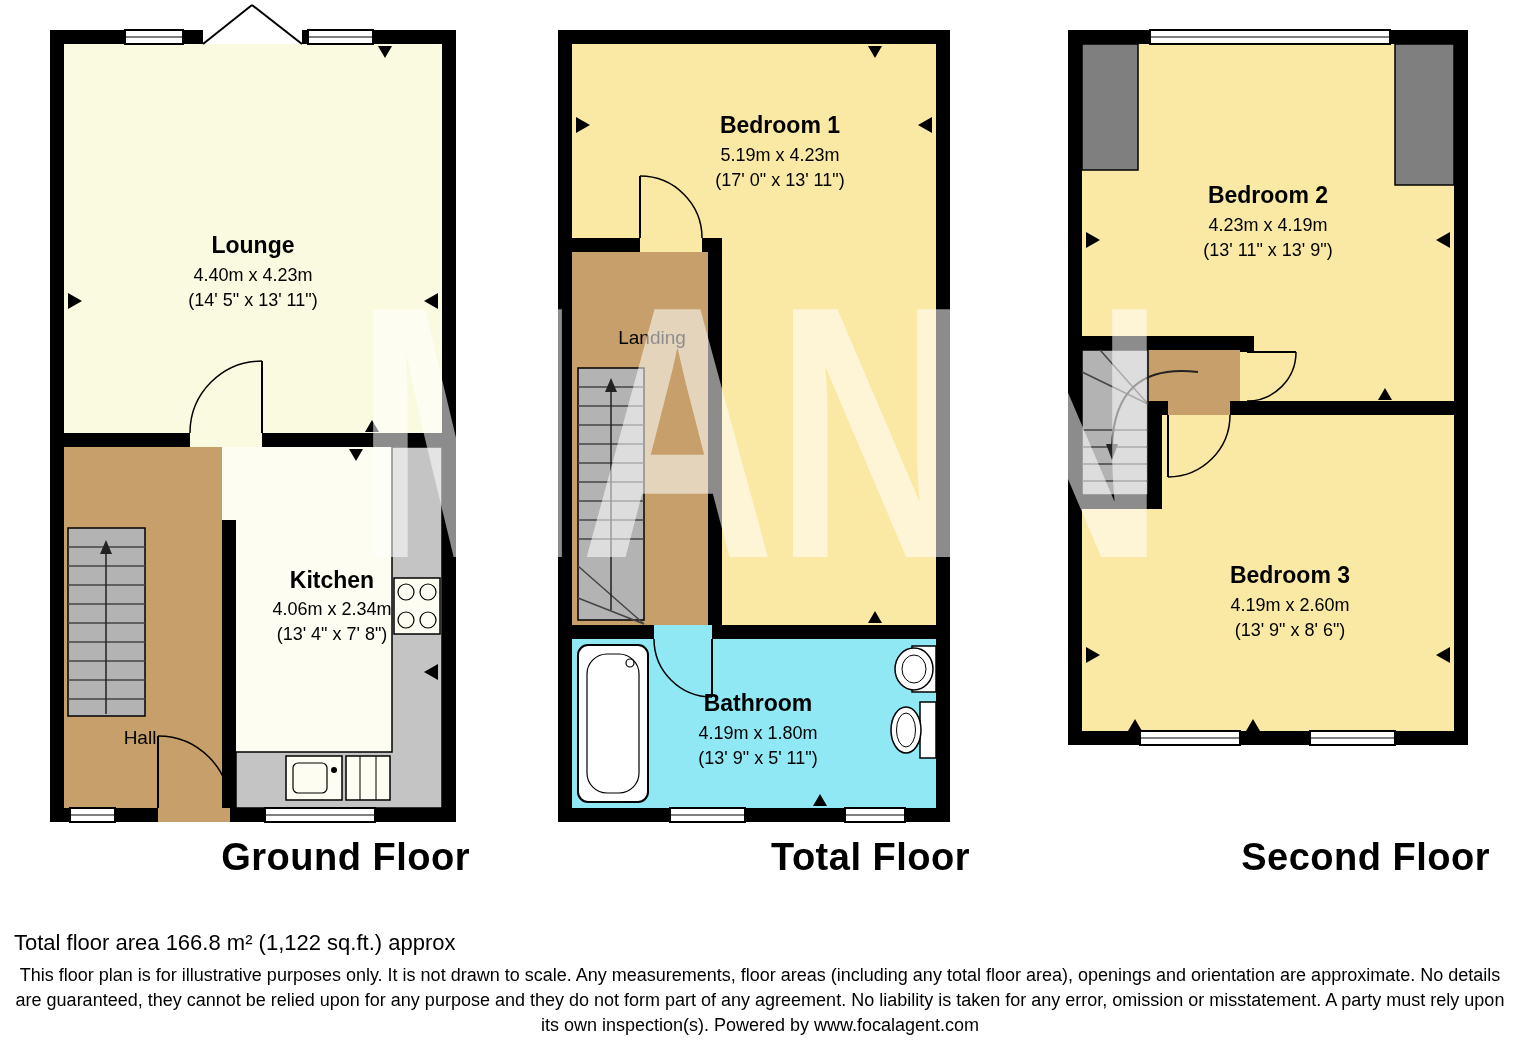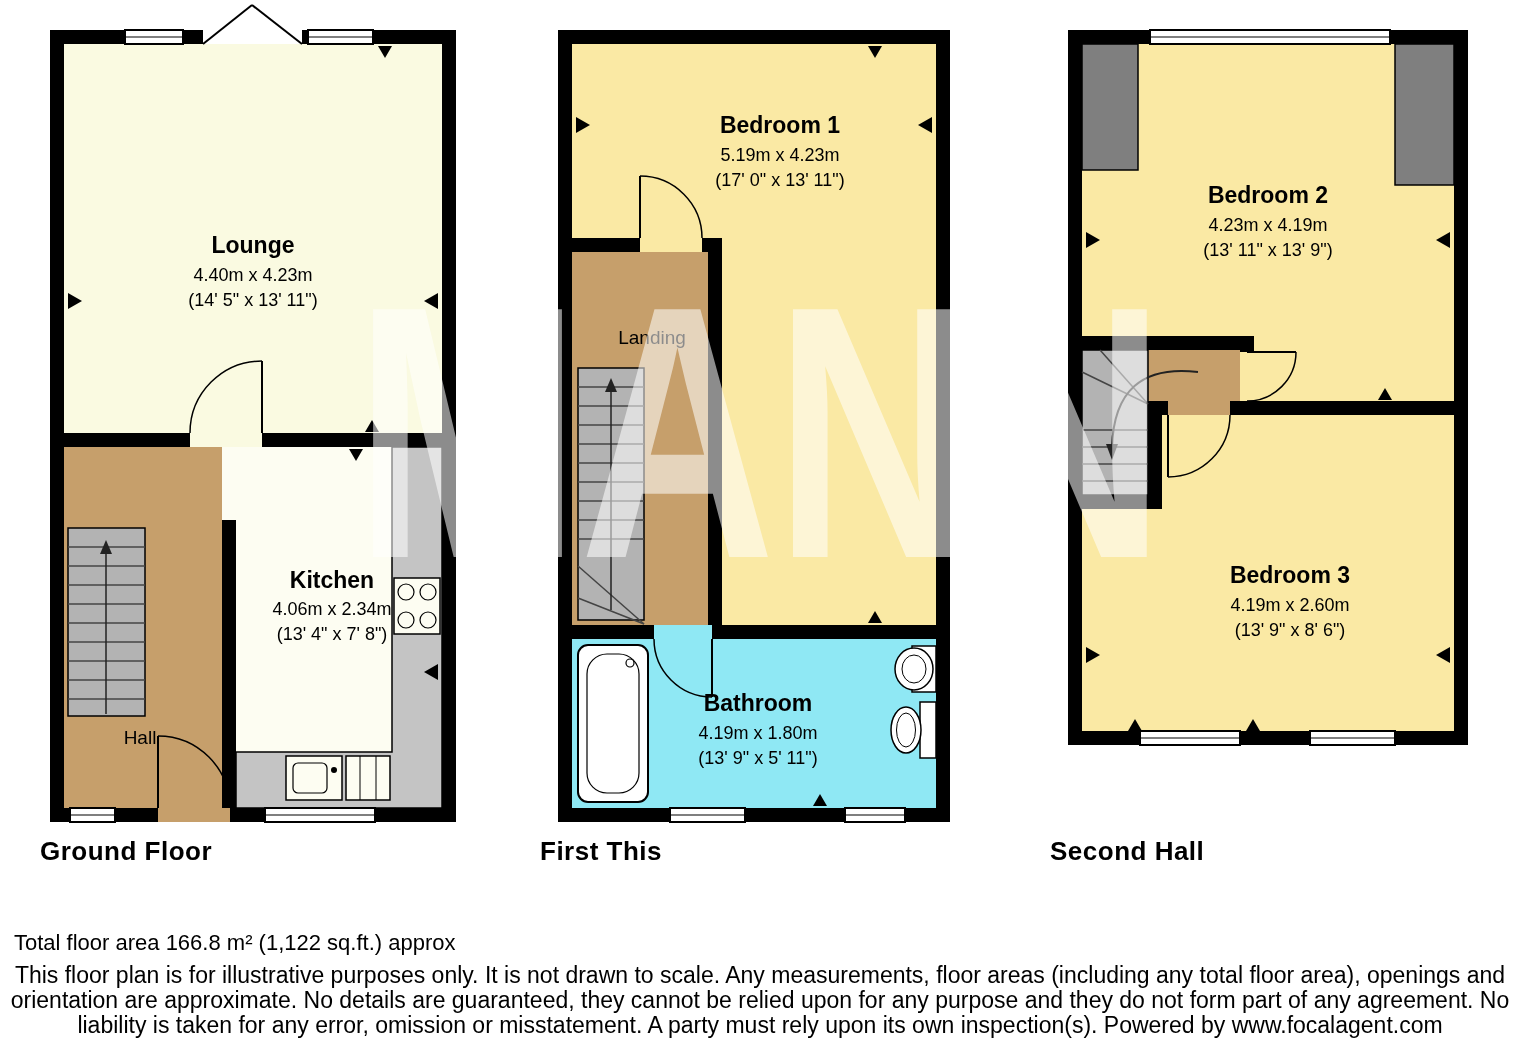--- a/index.html
+++ b/index.html
@@ -6,33 +6,33 @@
   #stage{
     position:relative;width:1520px;height:1040px;background:#ffffff;
     overflow:hidden;font-family:"Liberation Sans",sans-serif;color:#000;
   }
   .plan{position:absolute;top:0;}
   svg text{font-family:"Liberation Sans",sans-serif;fill:#000;}
   .room-name{font-size:23px;font-weight:bold;}
   .room-dim{font-size:18px;}
   .small-label{font-size:19px;}
   .floor-label{
-    position:absolute;text-align:left;font-weight:bold;font-size:26px;
+    position:absolute;text-align:right;font-weight:bold;font-size:38px;
     letter-spacing:0.5px;
   }
   .watermark{
     position:absolute;left:0;right:0;top:252px;text-align:center;
     font-weight:bold;font-size:360px;line-height:1;
     color:rgba(255,255,255,0.55);z-index:5;pointer-events:none;
     transform:scaleX(0.75);
   }
   .total-area{position:absolute;left:14px;top:930px;font-size:22px;}
   .disclaimer{
     position:absolute;left:10px;right:10px;top:963px;
-    font-size:23px;line-height:25px;text-align:center;
+    font-size:18px;line-height:25px;text-align:center;
   }
 </style>
 </head>
 <body>
 
 <div id="stage">
 
   <svg class="plan" style="left:40px" width="430" height="830" viewBox="0 0 430 830">
     <rect x="10" y="30" width="406" height="792" fill="#000000"></rect>
     <rect x="24" y="44" width="378" height="389" fill="#FAFAE1"></rect>
@@ -260,19 +260,19 @@
     <text class="room-dim" x="218" y="231" text-anchor="middle">4.23m x 4.19m</text>
     <text class="room-dim" x="218" y="256" text-anchor="middle">(13' 11" x 13' 9")</text>
     <text class="room-name" x="240" y="583" text-anchor="middle">Bedroom 3</text>
     <text class="room-dim" x="240" y="611" text-anchor="middle">4.19m x 2.60m</text>
     <text class="room-dim" x="240" y="636" text-anchor="middle">(13' 9" x 8' 6")</text>
   </svg>
 
   <div class="watermark">MANN</div>
 
   <div class="floor-label" style="left:40px;top:836px;width:430px">Ground Floor</div>
-  <div class="floor-label" style="left:540px;top:836px;width:430px">First This</div>
-  <div class="floor-label" style="left:1050px;top:836px;width:440px">Second Hall</div>
+  <div class="floor-label" style="left:540px;top:836px;width:430px">Total Floor</div>
+  <div class="floor-label" style="left:1050px;top:836px;width:440px">Second Floor</div>
 
   <div class="total-area">Total floor area 166.8 m² (1,122 sq.ft.) approx</div>
   <div class="disclaimer">This floor plan is for illustrative purposes only. It is not drawn to scale. Any measurements, floor areas (including any total floor area), openings and orientation are approximate. No details are guaranteed, they cannot be relied upon for any purpose and they do not form part of any agreement. No liability is taken for any error, omission or misstatement. A party must rely upon its own inspection(s). Powered by www.focalagent.com</div>
 
 </div>
 
 </body></html>

